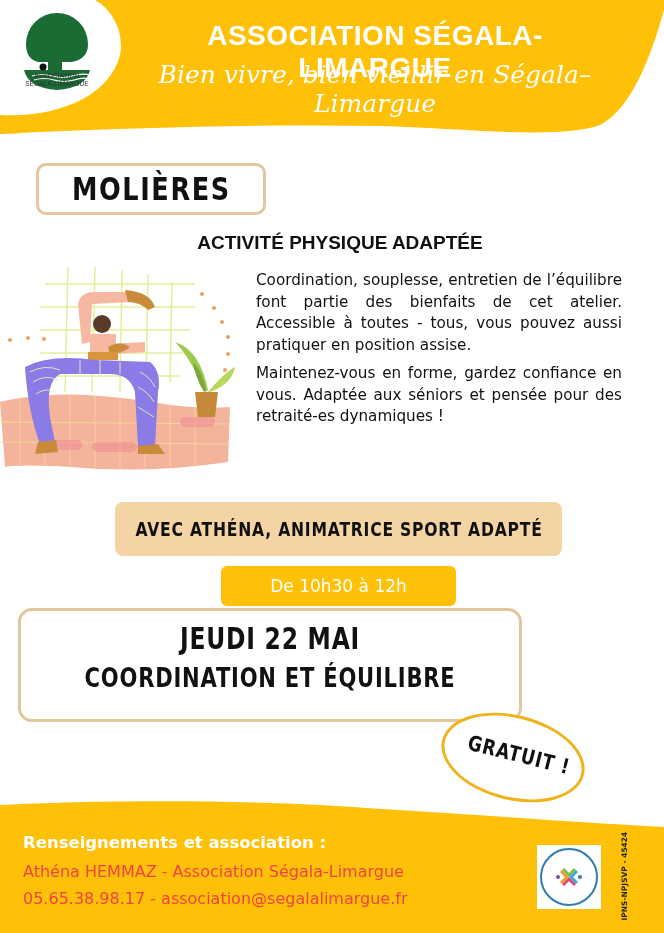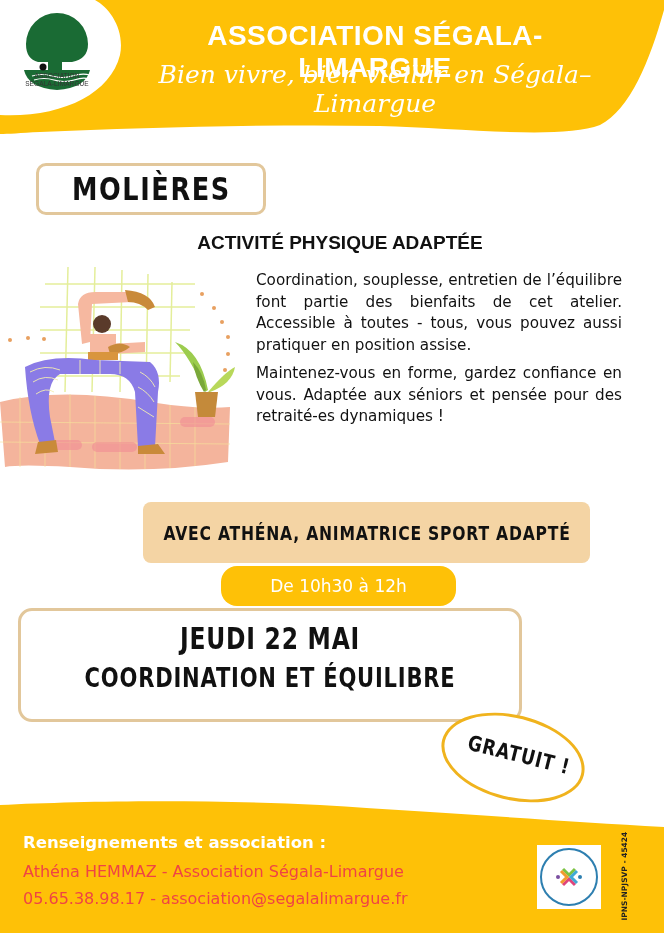--- a/index.html
+++ b/index.html
@@ -28,28 +28,28 @@
 
   
   .illustration { position: absolute; left: 0; top: 262px; width: 250px; height: 210px; }
 
   
   .description { position: absolute; left: 256px; top: 270px; width: 366px;
     font-family: "DejaVu Sans", sans-serif; font-size: 15.2px; line-height: 21.5px; color: #111; text-align: justify; }
   .description p { margin-bottom: 7px; }
 
   
-  .animatrice-box { position: absolute; left: 115px; top: 502px; width: 447px; height: 61px;
-    background: #f4d4a4; border-radius: 8px; display: flex; align-items: center; justify-content: center; margin-left: 28px; }
+  .animatrice-box { position: absolute; left: 115px; top: 502px; width: 447px; height: 54px;
+    background: #f4d4a4; border-radius: 8px; display: flex; align-items: center; justify-content: center; }
   .animatrice-label { font-family: "DejaVu Sans", sans-serif; font-weight: bold; font-size: 20px;
     letter-spacing: 1px; transform: scaleX(0.78); white-space: nowrap; color: #111; }
 
   
   .time-box { position: absolute; left: 221px; top: 566px; width: 235px; height: 40px;
-    background: #fec107; border-radius: 16px; display: flex; align-items: center; justify-content: center; }
+    background: #fec107; border-radius: 6px; display: flex; align-items: center; justify-content: center; }
   .time-label { font-family: "DejaVu Sans", sans-serif; font-size: 17px; color: #fff; }
 
   
   .date-box { position: absolute; left: 18px; top: 608px; width: 504px; height: 114px;
     border: 3px solid #e2c79b; border-radius: 14px; background: #fff; text-align: center; }
   .date-line { font-family: "DejaVu Sans", sans-serif; font-weight: bold; font-size: 30px; margin-top: 10px;
     letter-spacing: 1px; transform: scaleX(0.78); white-space: nowrap; color: #111; }
   .theme-line { font-family: "DejaVu Sans", sans-serif; font-weight: bold; font-size: 27px; margin-top: 6px;
     letter-spacing: 1px; transform: scaleX(0.78); white-space: nowrap; color: #111; }
 

